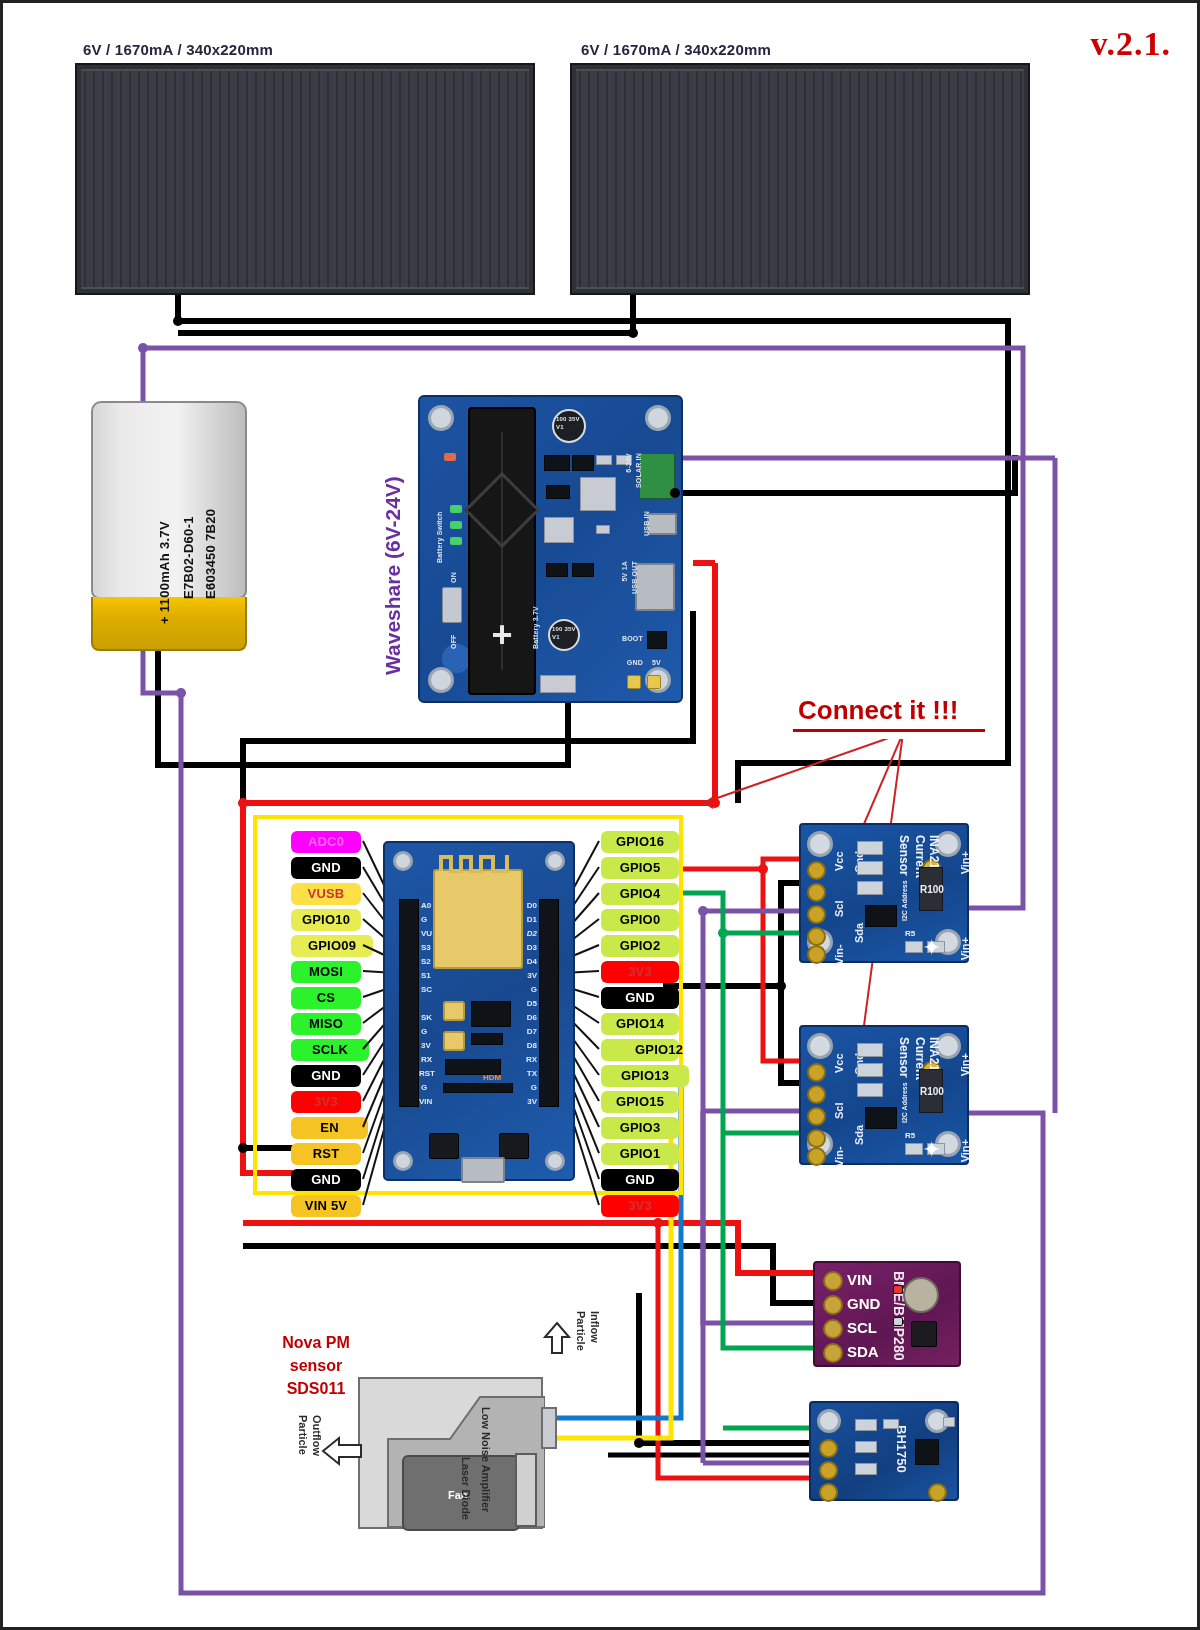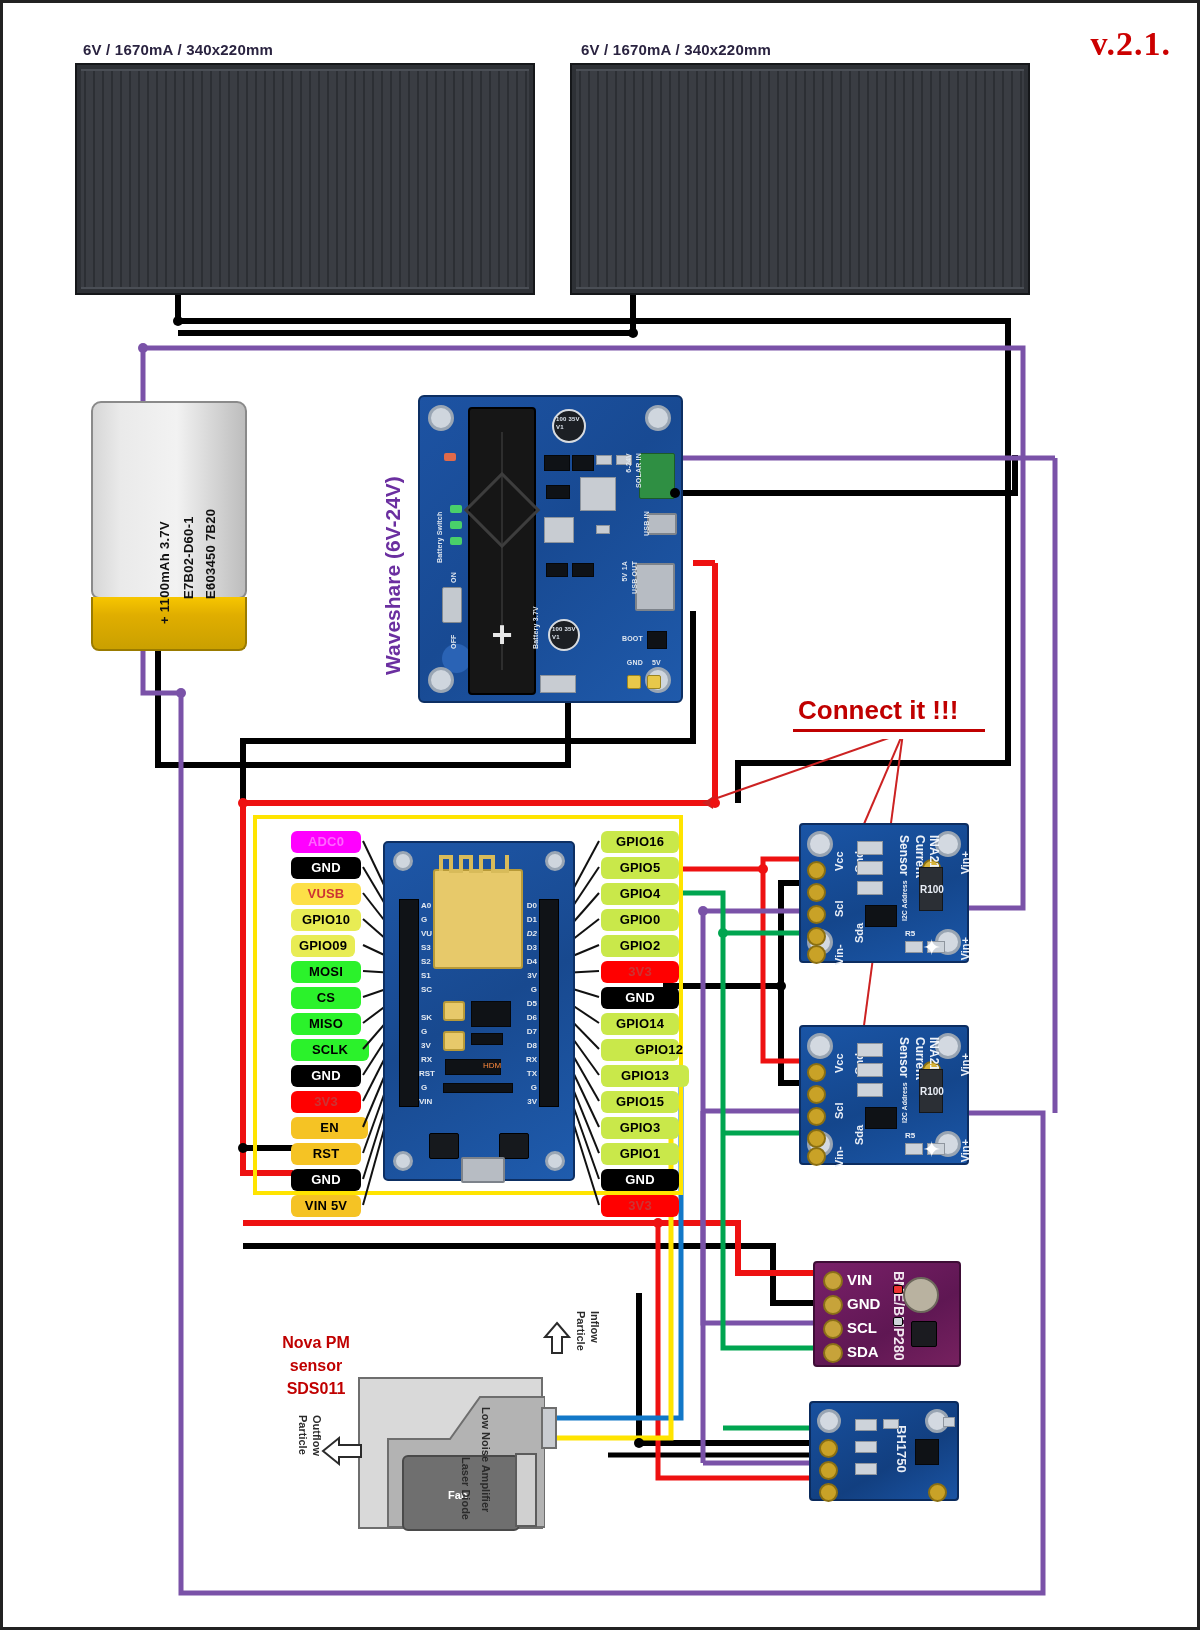--- a/index.html
+++ b/index.html
@@ -112,21 +112,21 @@
     border:2px solid #0d2f63; border-radius:5px;
   }
   .mcu-shield{
     position:absolute;background:#e7c96a;border:2px solid #b89a38;border-radius:3px;
   }
   .mcu-hdr{position:absolute;background:#101317;border:1px solid #000;}
   .mcu-hole{position:absolute;width:20px;height:20px;border-radius:50%;background:#cfd6de;border:3px solid #9aa6b4;}
   .mcu-btn{position:absolute;background:#16191d;border:1px solid #000;border-radius:2px;}
   .mcu-usb{position:absolute;background:#b7bcc3;border:2px solid #7d838b;border-radius:2px;}
   .mcu-ic{position:absolute;background:#0f1216;border:1px solid #05070a;}
-  .mcu-txt{position:absolute;color:#d7dee8;font-size:5px;font-weight:normal;}
+  .mcu-txt{position:absolute;color:#d7dee8;font-size:5px;font-weight:bold;margin-top:12px;}
   .mcu-pinlbl{position:absolute;color:#e3e9f1;font-size:8px;font-weight:bold;}
 
   
   .ina{
     background:#164b96;
     background-image:linear-gradient(160deg,#1a55a6 0%,#14468c 55%,#1b57a8 100%);
     border:2px solid #0c2d61; border-radius:4px;
   }
   .ina-hole{position:absolute;width:26px;height:26px;border-radius:50%;background:#d3d9e1;border:3px solid #98a4b2;}
   .ina-pad{position:absolute;width:19px;height:19px;border-radius:50%;background:#c9a227;border:2px solid #8a6f12;}
@@ -330,21 +330,21 @@
   <div class="abs connect-note" style="left:795px; top:692px;">Connect it !!!</div>
   <div class="connect-underline abs" style="left:790px; top:726px; width:192px;"></div>
 
   <div class="abs yellow-frame" style="left:250px; top:812px; width:430px; height:380px;"></div>
 
   <div class="abs" style="left:288px; top:828px; width:70px;">
     <div class="pin" style="left:0; top:0;   width:70px; background:#ff00ff; color:#ff66ff;">ADC0</div>
     <div class="pin" style="left:0; top:26px;  width:70px; background:#000000; color:#ffffff;">GND</div>
     <div class="pin" style="left:0; top:52px;  width:70px; background:#fde047; color:#cc3333;">VUSB</div>
     <div class="pin" style="left:0; top:78px;  width:70px; background:#e8ec54; color:#000000;">GPIO10</div>
-    <div class="pin" style="left:0; top:104px; width:64px; background:#e8ec54; color:#000000;">GPIO09</div>
+    <div class="pin" style="left:0; top:104px; width:82px; background:#e8ec54; color:#000000;">GPIO09</div>
     <div class="pin" style="left:0; top:130px; width:70px; background:#2bf22b; color:#000000;">MOSI</div>
     <div class="pin" style="left:0; top:156px; width:70px; background:#2bf22b; color:#000000;">CS</div>
     <div class="pin" style="left:0; top:182px; width:70px; background:#2bf22b; color:#000000;">MISO</div>
     <div class="pin" style="left:0; top:208px; width:78px; background:#2bf22b; color:#000000;">SCLK</div>
     <div class="pin" style="left:0; top:234px; width:70px; background:#000000; color:#ffffff;">GND</div>
     <div class="pin" style="left:0; top:260px; width:70px; background:#ff0000; color:#cc3333;">3V3</div>
     <div class="pin" style="left:0; top:286px; width:77px; background:#f5c324; color:#000000;">EN</div>
     <div class="pin" style="left:0; top:312px; width:70px; background:#f5c324; color:#000000;">RST</div>
     <div class="pin" style="left:0; top:338px; width:70px; background:#000000; color:#ffffff;">GND</div>
     <div class="pin" style="left:0; top:364px; width:70px; background:#f5c324; color:#000000;">VIN 5V</div>

